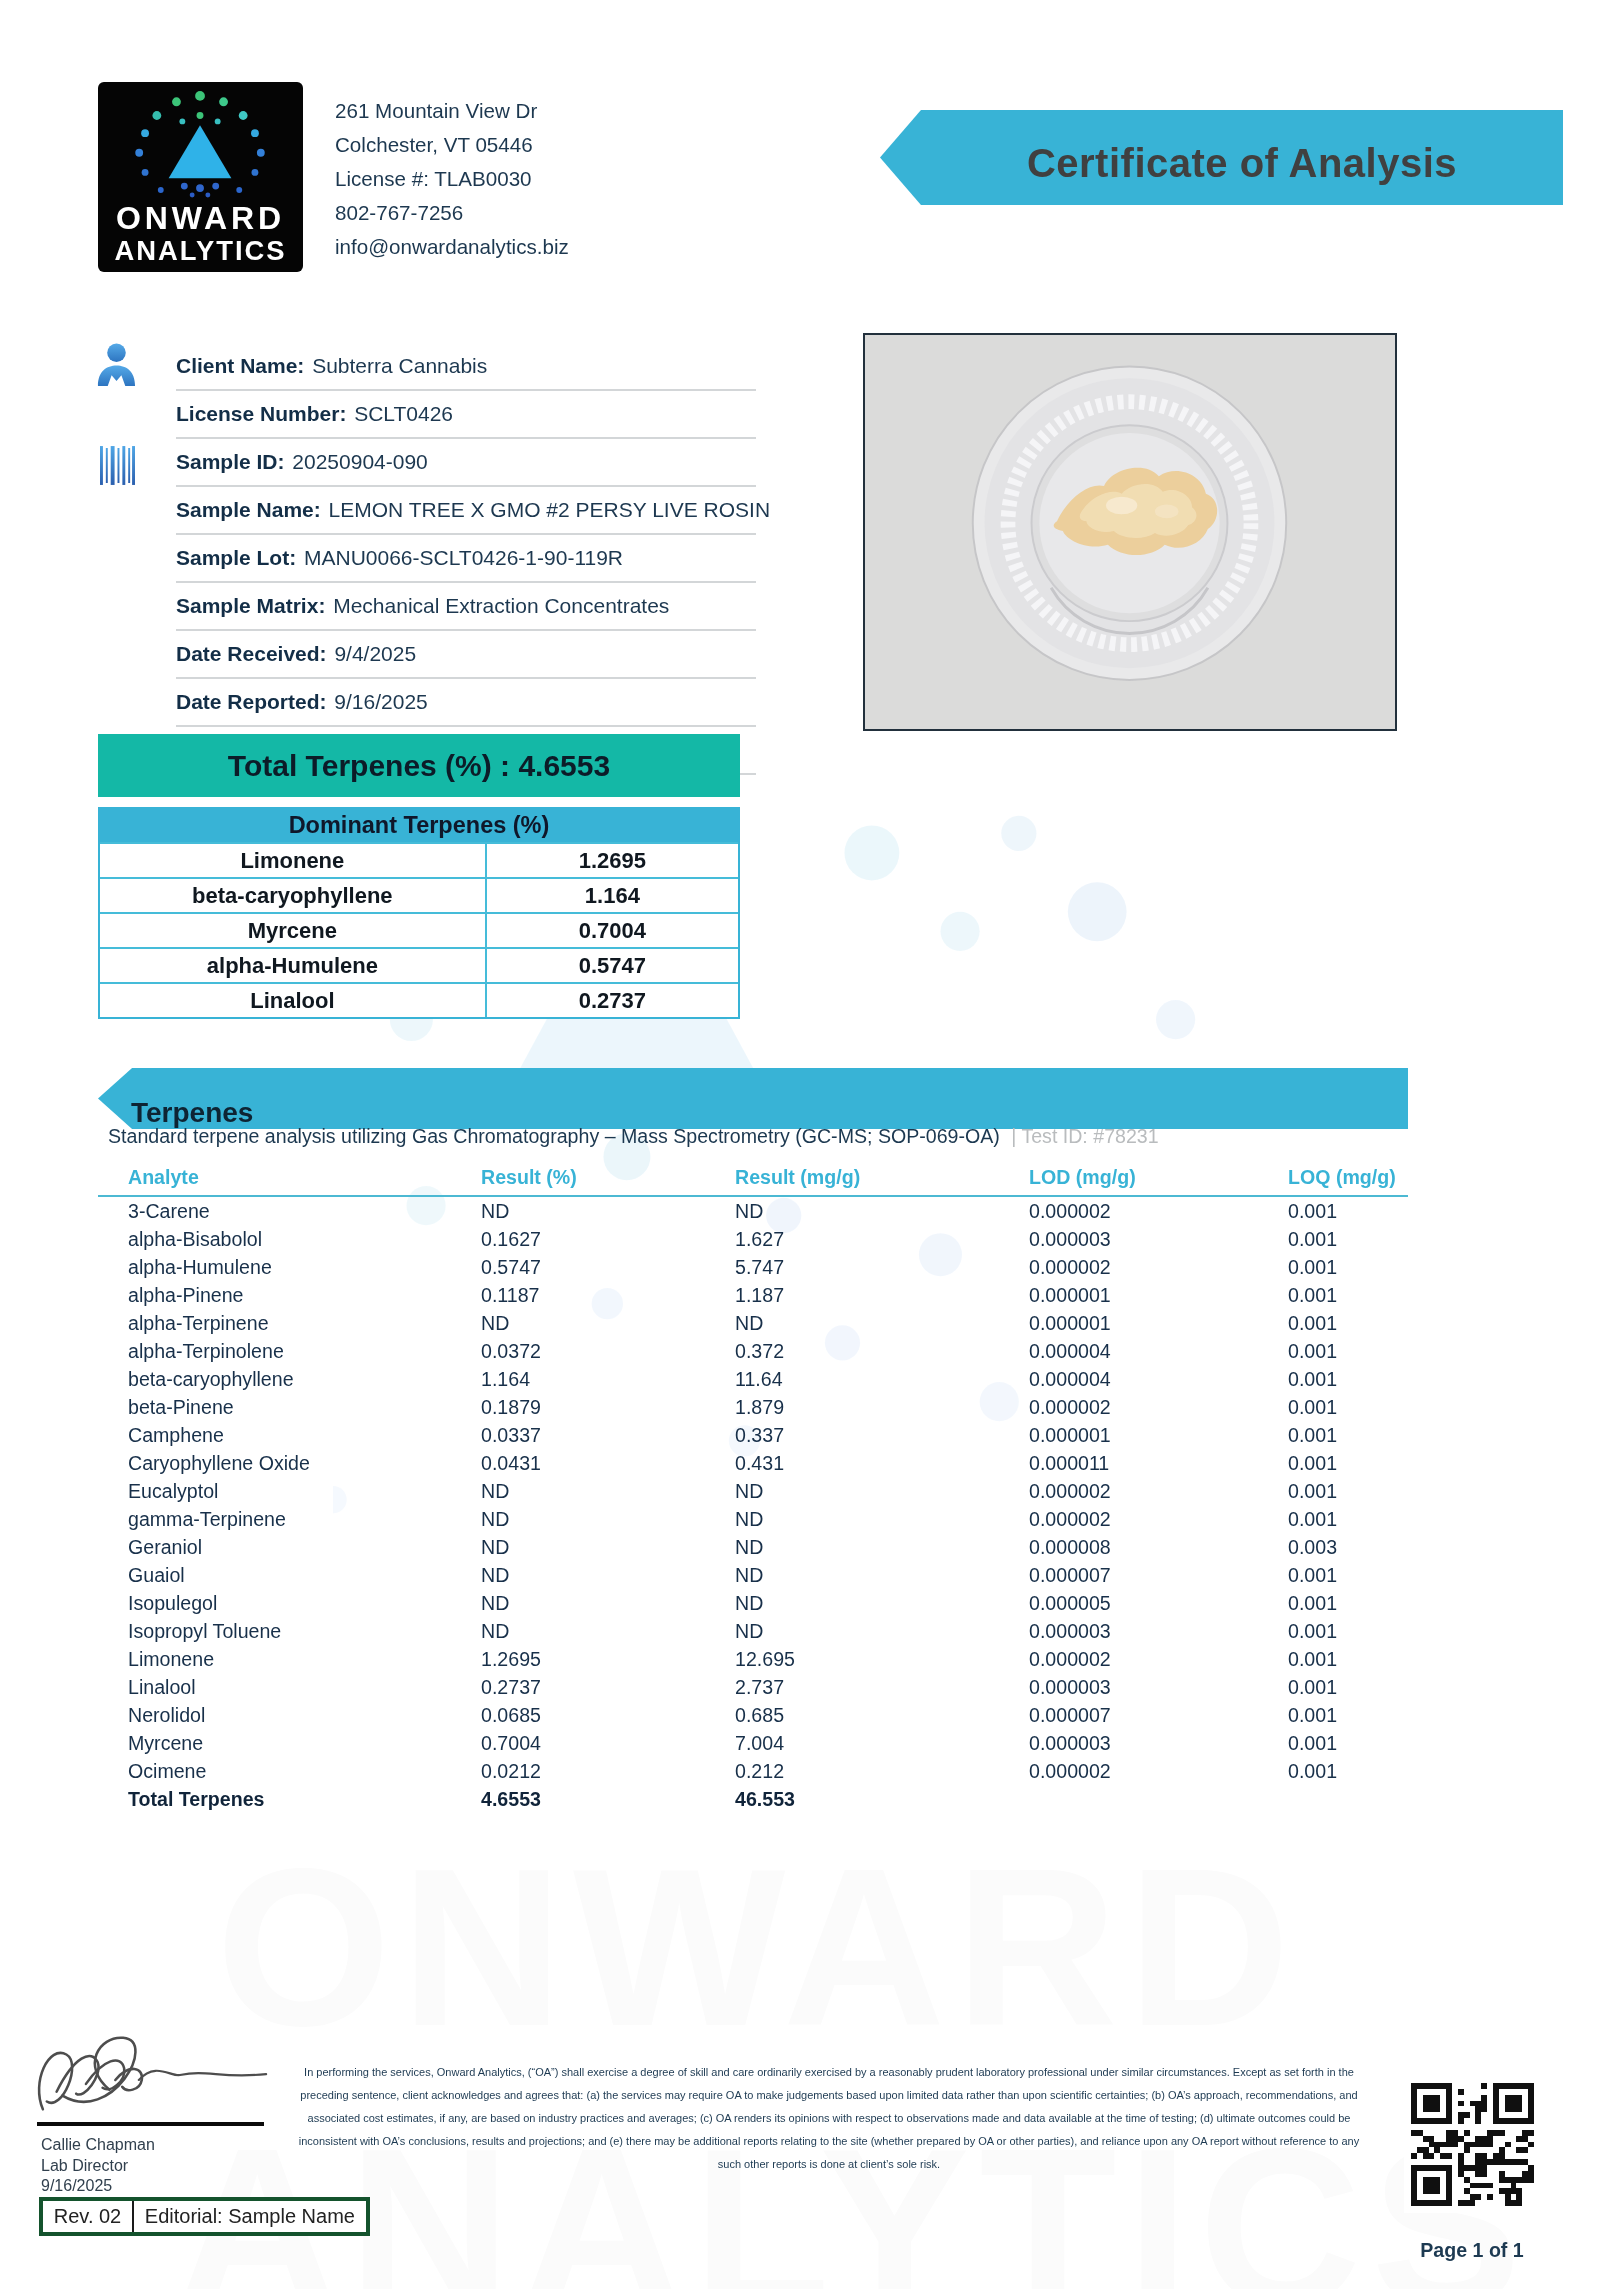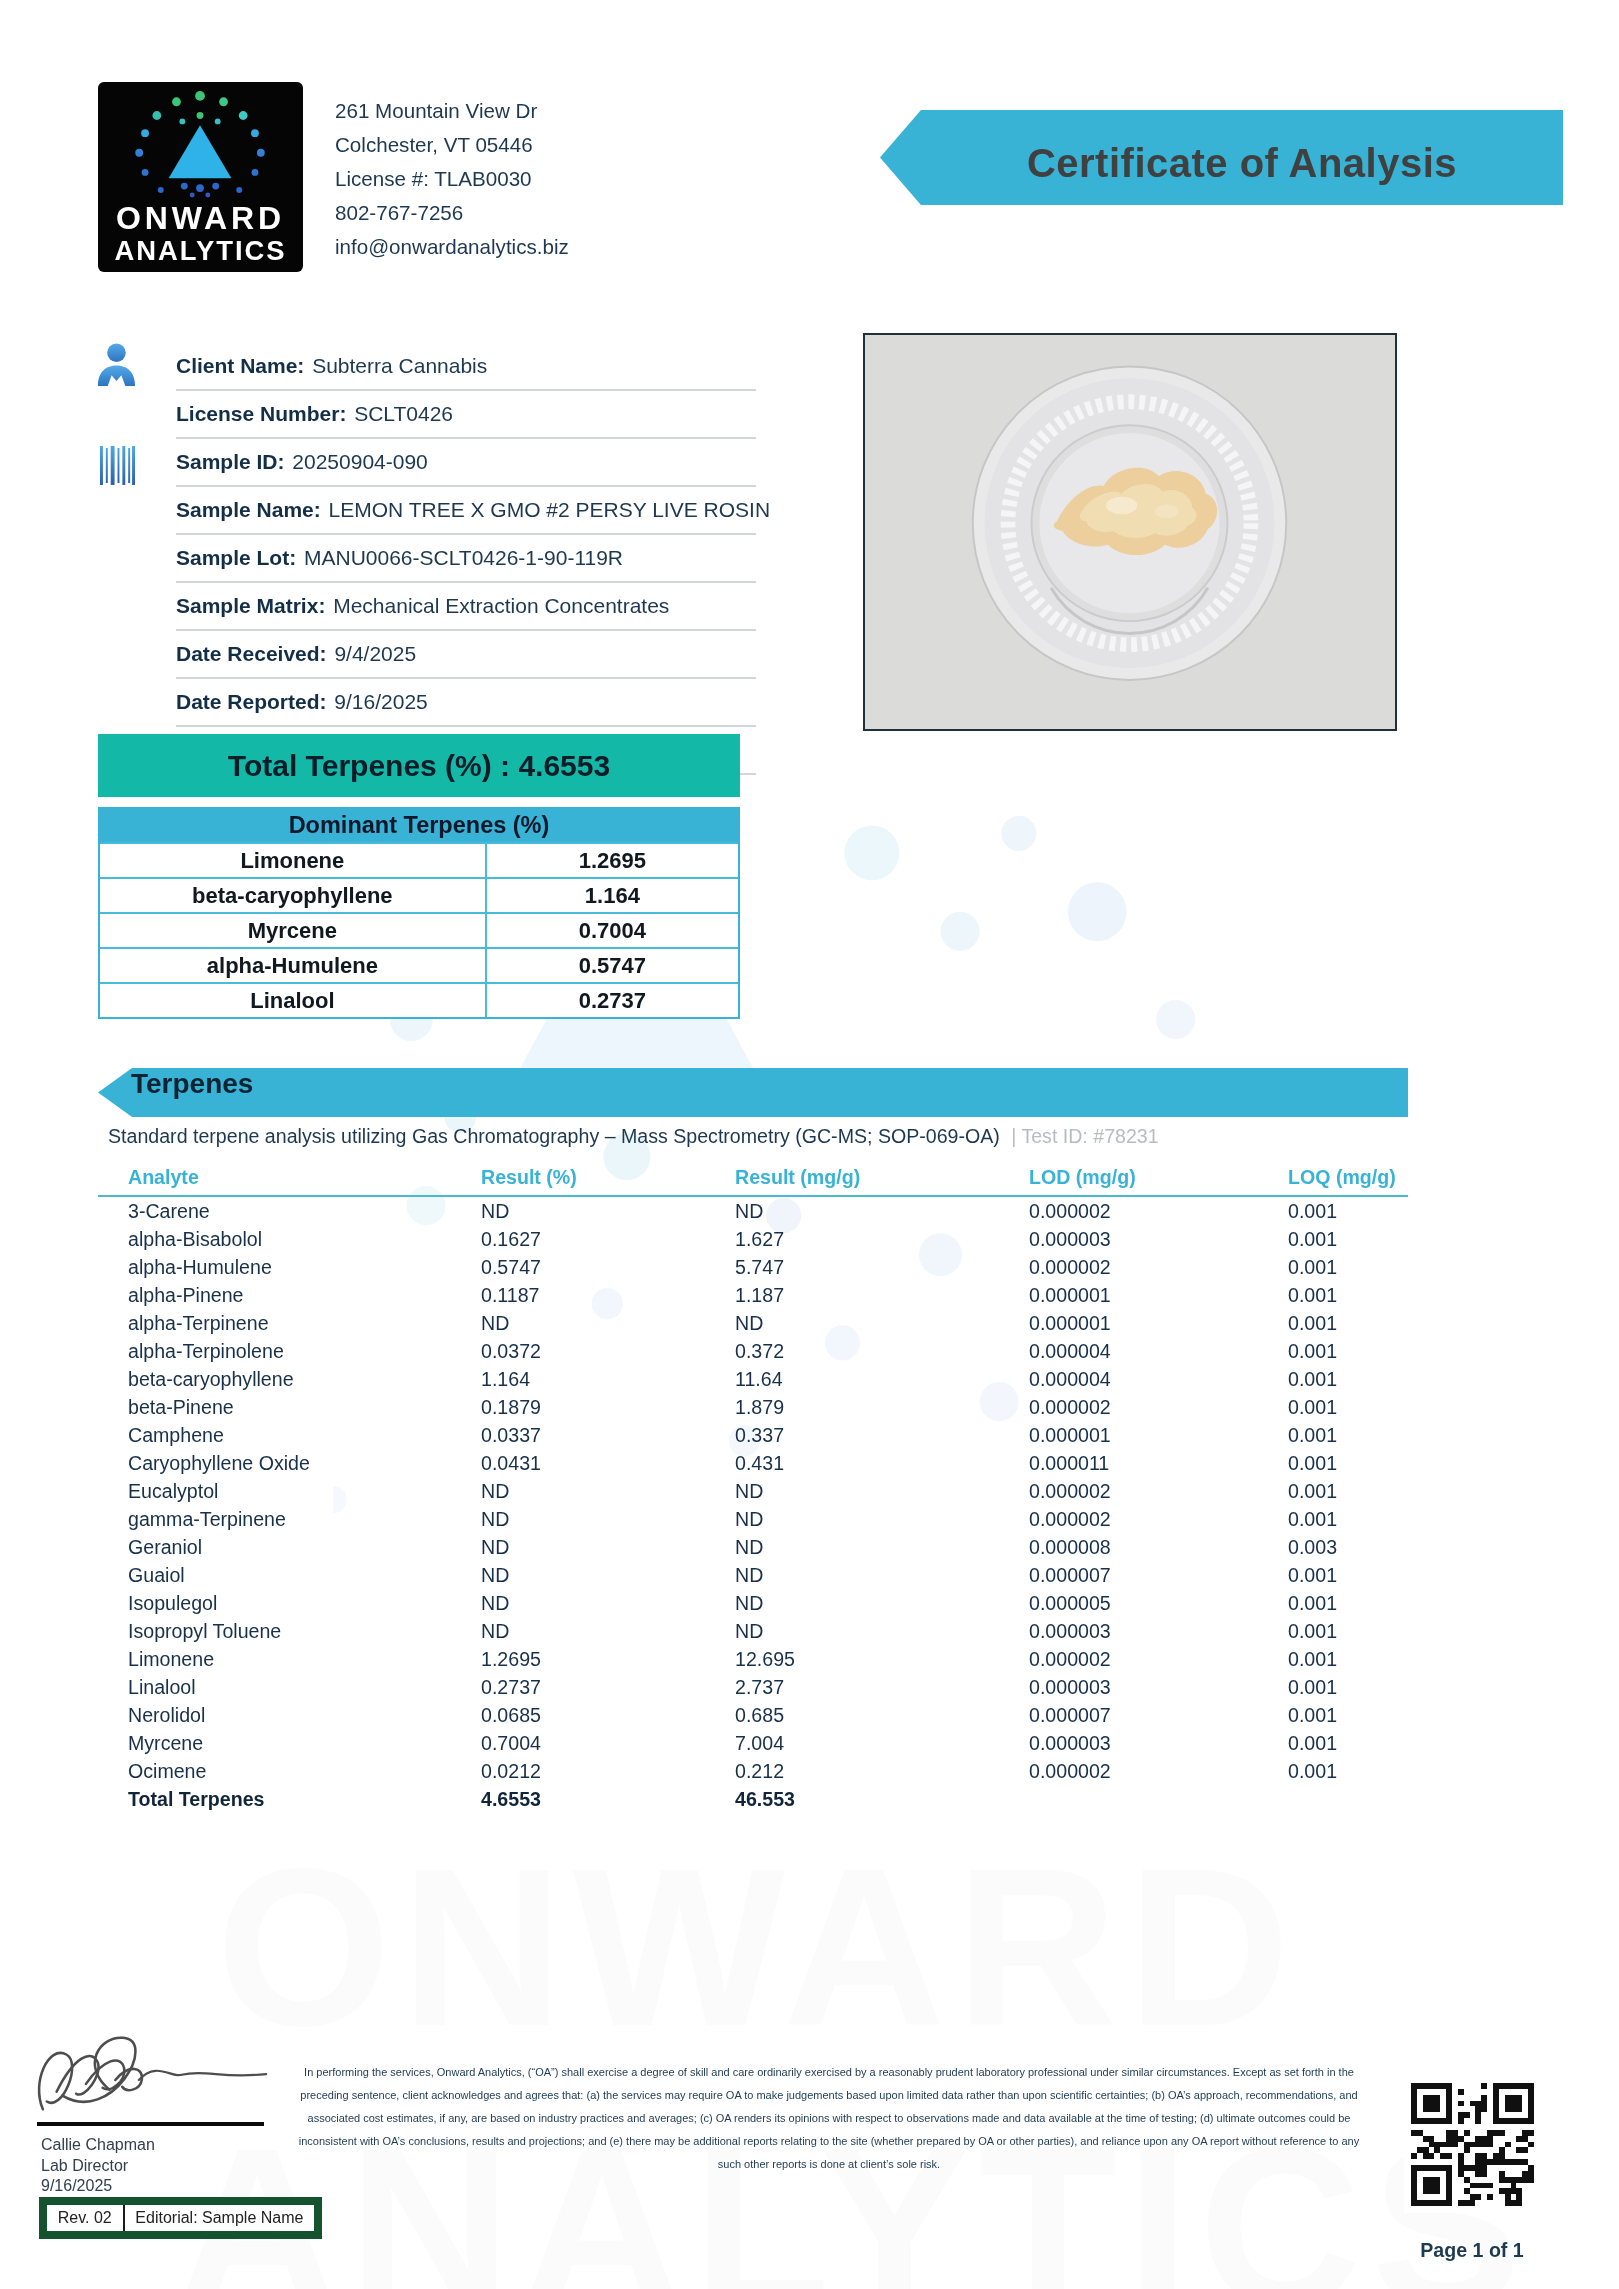--- a/index.html
+++ b/index.html
@@ -38,39 +38,39 @@
 
   
   .dom-table { position:absolute; left:98px; top:807px; width:642px; border:2.9px solid #38b3d6; background:#fff; z-index:1; }
   .dom-head { background:#38b3d6; height:33px; display:flex; align-items:center; justify-content:center;
     font-size:23.5px; font-weight:700; color:#0f172a; }
   .drow { display:grid; grid-template-columns:60.3% 39.7%; height:35px; border-top:2px solid #45bcd9; }
   .drow div { display:flex; align-items:center; justify-content:center; font-size:22px; font-weight:700; color:#101820; }
   .drow .dval { border-left:2px solid #45bcd9; }
 
   
-  .terp-banner { position:absolute; left:98px; top:1068px; width:1310px; height:49px; background:#38b3d6;
+  .terp-banner { position:absolute; left:98px; top:1068px; width:1310px; height:61px; background:#38b3d6;
     clip-path:polygon(0 50%, 2.6% 0, 100% 0, 100% 100%, 2.6% 100%);
-    display:flex; align-items:flex-start; z-index:1; }
+    display:flex; align-items:flex-end; z-index:1; }
   .terp-banner span { margin-left:33px; font-size:28px; font-weight:700; color:#0e2433; }
   .terp-sub { position:absolute; left:108px; top:1125px; font-size:19.6px; z-index:1; }
   .terp-sub .method { color:#1c3850; }
   .terp-sub .testid { color:#b9bcbe; margin-left:5.9px; }
   .terp-table { position:absolute; left:98px; top:1160px; width:1310px; z-index:1; }
   .thead { display:grid; grid-template-columns:383px 254px 294px 259px 121px; height:37px; align-items:center;
     border-bottom:2.9px solid #4cb9d3; color:#38b3d6; font-weight:700; font-size:19.6px; }
   .thead div:first-child, .trow div:first-child { padding-left:30px; }
   .trow { display:grid; grid-template-columns:383px 254px 294px 259px 121px; height:28px; align-items:center;
     font-size:19.6px; color:#18304a; }
   .trow.total { font-weight:700; color:#10243a; }
 
   
   .sig-line { position:absolute; left:37px; top:2122px; width:227px; height:3.9px; background:#0a0a0a; z-index:1; }
   .sig-meta { position:absolute; left:41px; top:2135px; font-size:16px; line-height:20.6px; color:#31404e; z-index:1; }
-  .rev-badge { position:absolute; left:39px; top:2197px; display:inline-flex; border:8px solid #14532d; font-size:16px; color:#222; z-index:1; background:#fff; }
+  .rev-badge { position:absolute; left:39px; top:2197px; display:inline-flex; border:4px solid #14532d; font-size:20px; color:#222; z-index:1; background:#fff; }
   .rev-badge .cell { padding:3.9px 10.8px; }
   .rev-badge .cell+.cell { border-left:2px solid #1a1a1a; }
   .disclaimer { position:absolute; left:294px; top:2061px; width:1070px; text-align:center;
     font-size:11px; line-height:23px; color:#1d3a52; z-index:1; }
   .qr { position:absolute; left:1404px; top:2076px; width:137px; height:137px; background:#fff; padding:6.9px; z-index:1; }
   .page-num { position:absolute; left:1384px; top:2239px; width:176px; text-align:center; font-size:19.6px; font-weight:700; color:#1d3a52; z-index:1; }
   .signature-svg { position:absolute; left:27.4px; top:2031px; z-index:1; }
 </style>
 </head>
 <body>

